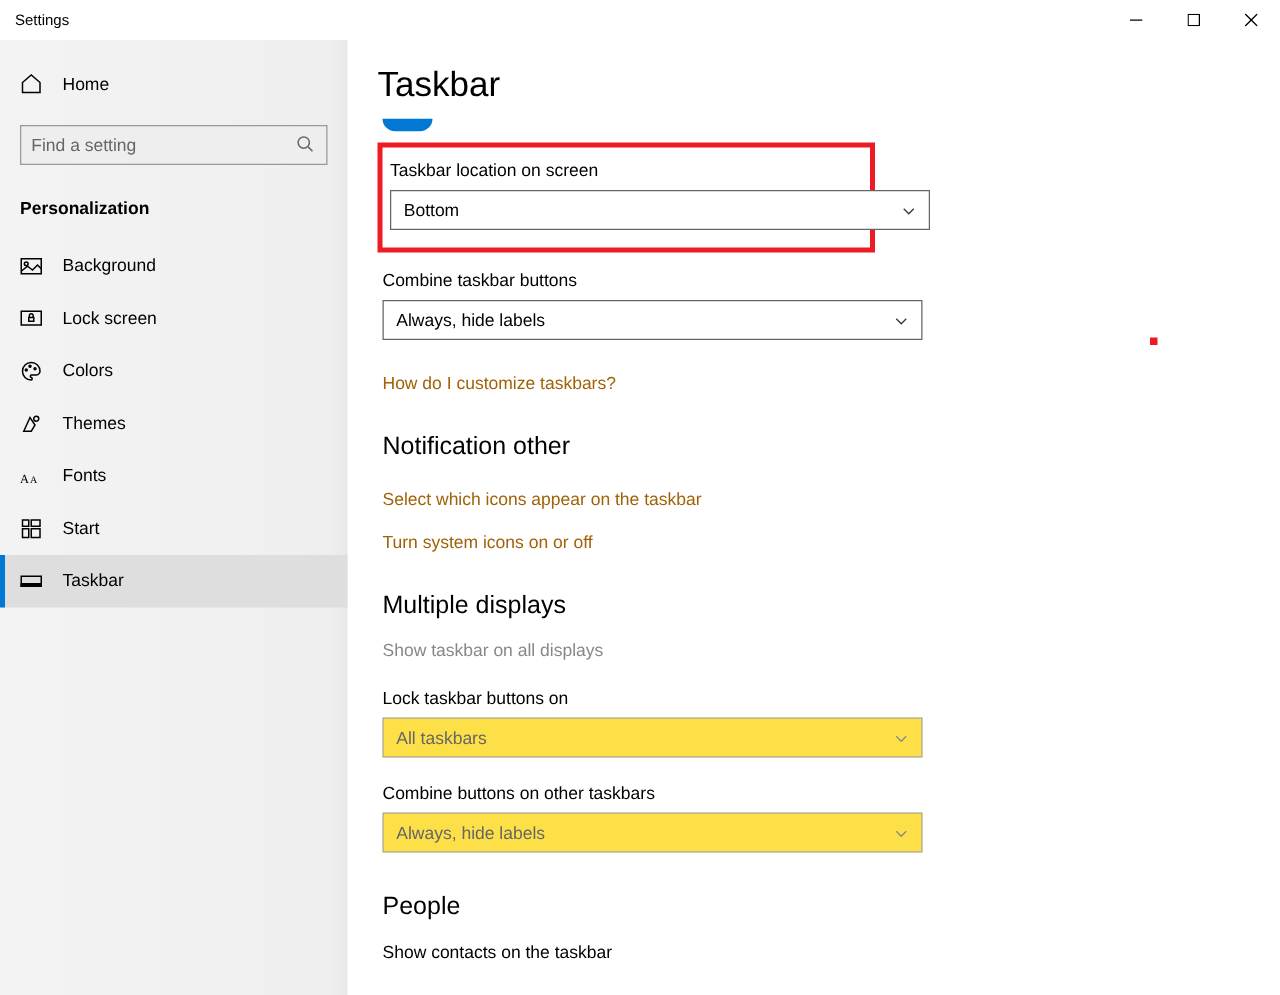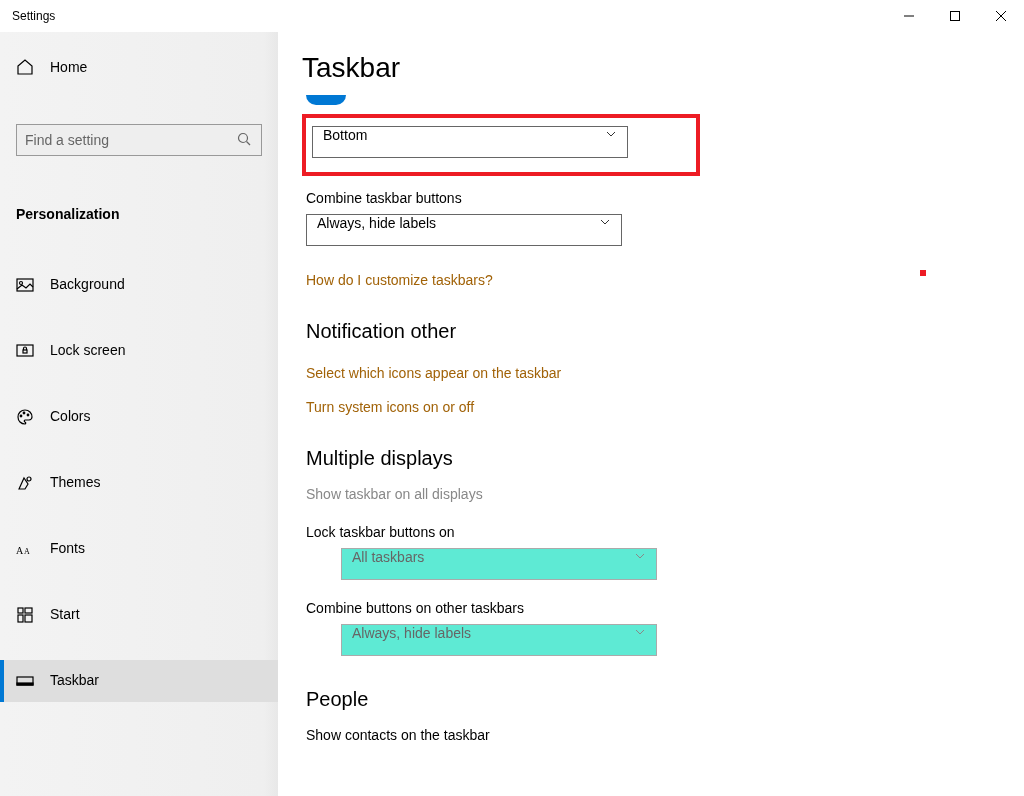--- a/index.html
+++ b/index.html
@@ -39,21 +39,20 @@
     .container {
       display: flex;
       height: calc(100% - 32px);
     }
     .sidebar {
       width: 278px;
       background: linear-gradient(to right, #f3f3f3 0%, #efefef 95%, #e8e8e8 100%);
       padding: 0;
       display: flex;
       flex-direction: column;
-      gap: 24px;
     }
     .home-row {
       display: flex;
       align-items: center;
       gap: 16px;
       padding: 10px 16px;
       margin-top: 16px;
       cursor: pointer;
     }
     .home-row .icon { width: 18px; height: 18px; display: flex; align-items: center; justify-content: center; }
@@ -136,37 +135,37 @@
       width: 398px;
       margin-bottom: 14px;
     }
     .setting-label {
       font-size: 14px;
       color: #000;
       margin-bottom: 8px;
       margin-top: 2px;
     }
     .select-box {
-      width: 316px;
+      width: 432px;
       height: 32px;
       border: 1px solid #666;
       display: flex;
+      align-items: center;
       justify-content: space-between;
       padding: 0 10px;
       cursor: pointer;
       background: #fff;
       font-size: 14px;
     }
     .select-box .chev { width: 12px; height: 12px; }
     .select-box.disabled {
-      background: #5eead4;
+      background: #fde047;
       border-color: #aaa;
       color: #666;
       cursor: default;
-      margin-left: 35px;
     }
     .setting-block { margin-bottom: 20px; padding-left: 4px; }
     .link {
       color: #a16207;
       font-size: 14px;
       cursor: pointer;
       display: inline-block;
       margin-top: 6px;
     }
     .section-heading {
@@ -332,20 +331,21 @@
   </div>
 
   <div class="content">
     <h1 class="page-title">Taskbar</h1>
 
     <div class="partial-toggle-row">
       <div class="partial-toggle"></div>
     </div>
 
     <div class="highlight-box">
+      <div class="setting-label">Taskbar location on screen</div>
       <div class="select-box">
         <span>Bottom</span>
         <span class="chev"><svg width="12" height="12" viewBox="0 0 12 12" fill="none" stroke="#333" stroke-width="1">
               <path d="M2 4 L6 8 L10 4"></path>
             </svg></span>
       </div>
     </div>
 
     <div class="setting-block">
       <div class="setting-label">Combine taskbar buttons</div>

